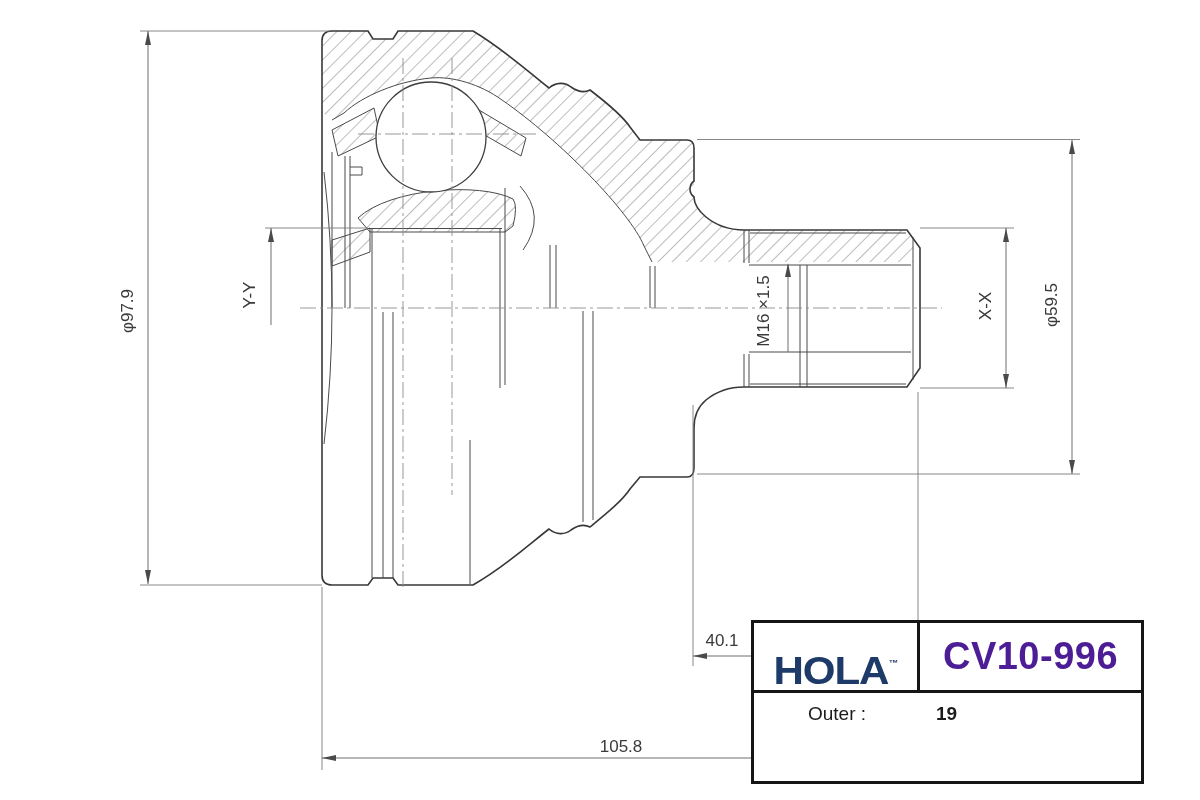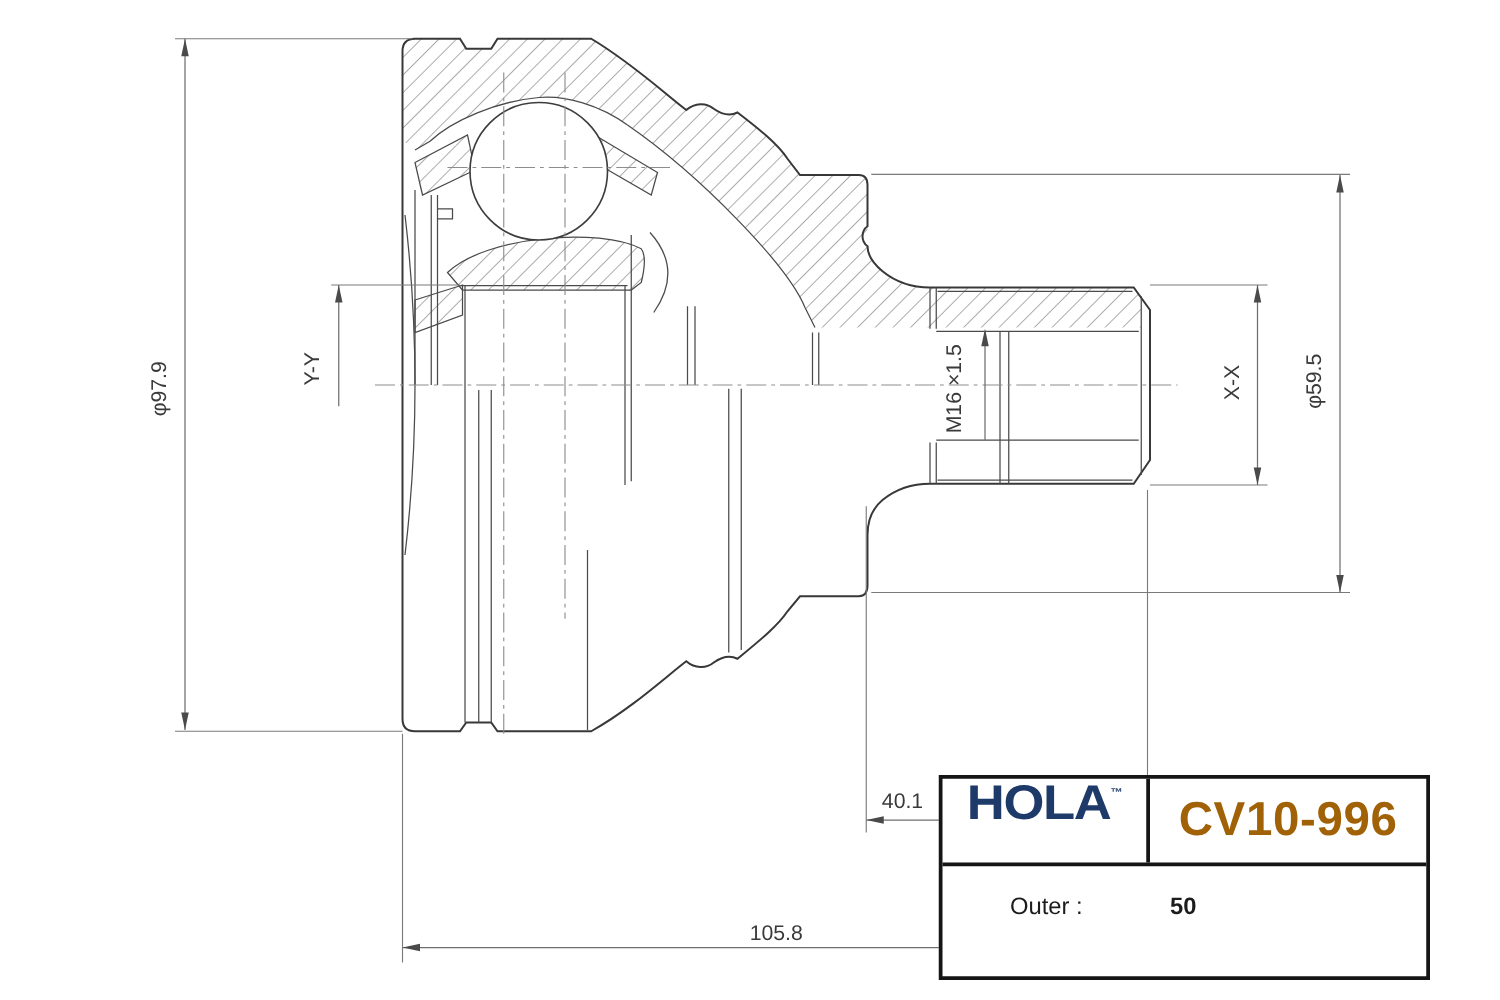--- a/index.html
+++ b/index.html
@@ -6,27 +6,27 @@
   body { width:1200px; height:800px; position:relative; overflow:hidden;
          font-family:"Liberation Sans", sans-serif; }
   #stage { position:absolute; left:0; top:0; width:1200px; height:800px; }
   svg text { font-family:"Liberation Sans", sans-serif; fill:#3a3a3a; }
 
   
   .tblock { position:absolute; left:751px; top:620px; width:393px; height:164px;
             border:3px solid #151515; background:#ffffff; box-sizing:border-box; }
   .tb-top { height:67px; display:flex; border-bottom:3px solid #151515; }
   .tb-logo { width:166px; border-right:3px solid #151515; display:flex;
-             align-items:flex-start; justify-content:center; box-sizing:border-box; }
+             align-items:flex-end; justify-content:center; box-sizing:border-box; }
   .brand { font-size:39px; font-weight:bold; letter-spacing:-1px; color:#1d3a69;
            transform:scaleX(1.08); display:inline-block; line-height:1; }
   .tm { font-size:9px; font-weight:bold; color:#1d3a69; vertical-align:18px; }
   .tb-part { flex:1; display:flex; align-items:center; justify-content:center;
-             font-size:38px; font-weight:bold; color:#a16207; letter-spacing:0.5px; }
-  .tb-specs { padding:20px 0 0 54px; font-size:19px; color:#1c1c1c; }
+             font-size:38px; font-weight:bold; color:#4c1d95; letter-spacing:0.5px; }
+  .tb-specs { padding:8px 0 0 54px; font-size:19px; color:#1c1c1c; }
   .spec-row { display:flex; line-height:26px; }
   .spec-label { width:128px; }
   .spec-value { font-weight:bold; }
 </style>
 </head>
 <body>
 
 <div id="stage">
 <svg width="1200" height="800" viewBox="0 0 1200 800">
   <defs>
@@ -176,17 +176,17 @@
 <div class="tblock">
   <div class="tb-top">
     <div class="tb-logo">
       <span class="brand"><span>HOLA</span><span class="tm">™</span></span>
     </div>
     <div class="tb-part">CV10-996</div>
   </div>
   <div class="tb-specs">
     <div class="spec-row">
       <span class="spec-label">Outer :</span>
-      <span class="spec-value">50</span>
+      <span class="spec-value">19</span>
     </div>
   </div>
 </div>
 </div>
 
 </body></html>

